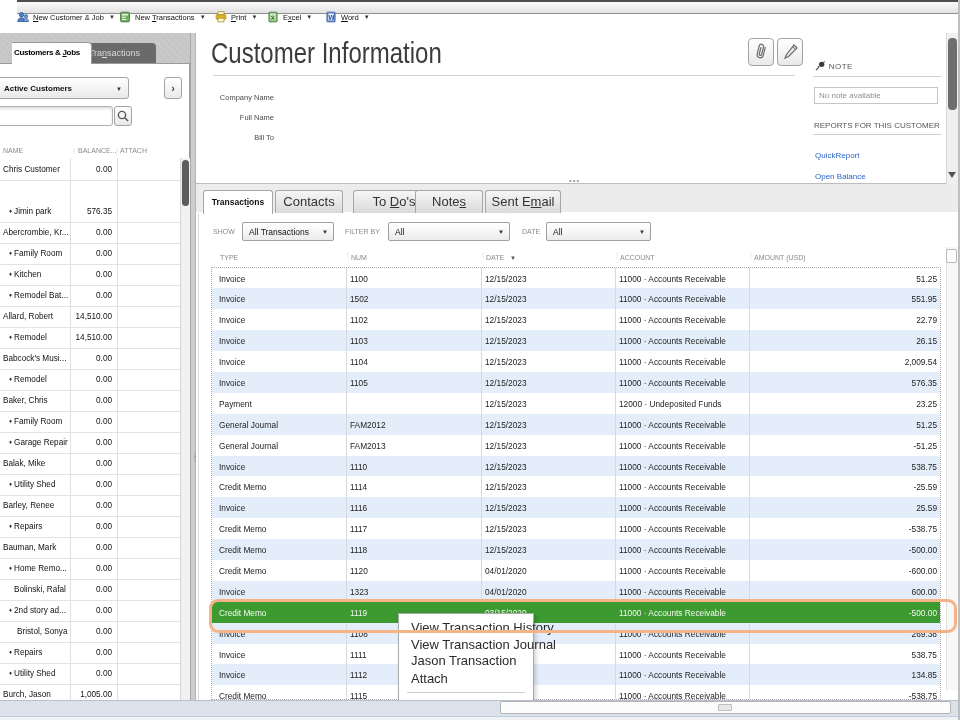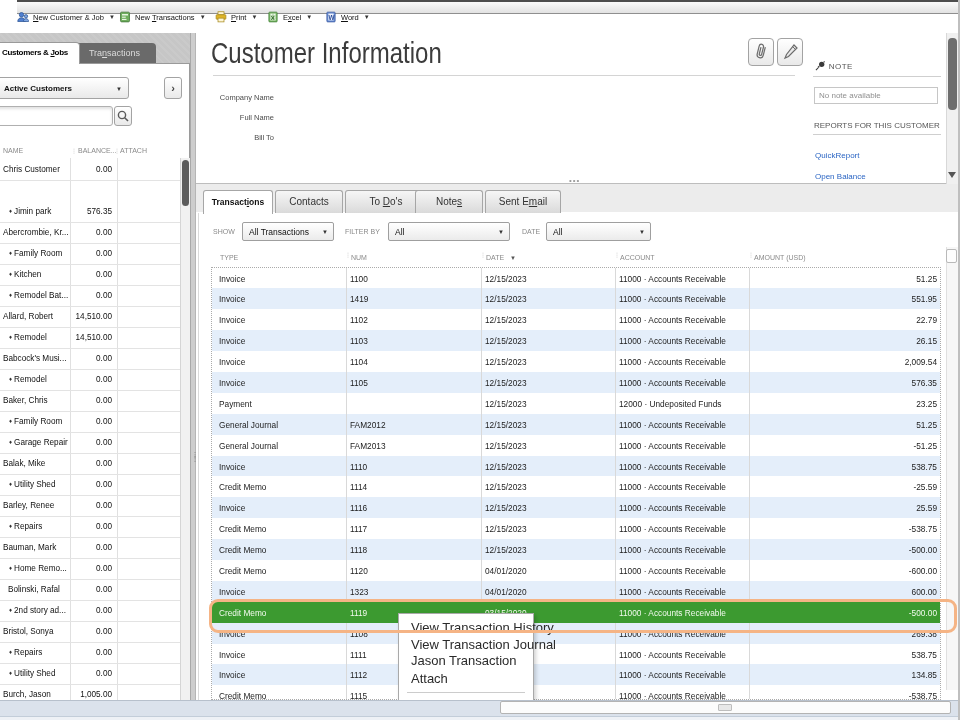--- a/index.html
+++ b/index.html
@@ -3,21 +3,21 @@
 *{margin:0;padding:0;box-sizing:border-box}
 html,body{width:960px;height:720px;overflow:hidden;font-family:"Liberation Sans",sans-serif;background:#fff}
 #root{position:relative;width:960px;height:720px;overflow:hidden}
 .abs{position:absolute}
 #toolbar{left:17px;top:0;width:960px;height:14px;background:linear-gradient(#fbfbfb,#e2e2e2);border-bottom:1px solid #8f8f8f;border-top:2px solid #4e4e4e}
 #toolbar .tb{position:absolute;top:6px;height:18px;display:flex;align-items:center;font-size:7.5px;color:#111}
 #toolbar .arr{font-size:6px;color:#333;margin-left:5px}
 #toolbar svg{margin-right:4px;flex:0 0 auto}
 #leftbg{left:0;top:33px;width:196px;height:667px;background:#c6c6c6;background-image:repeating-linear-gradient(45deg,rgba(255,255,255,.07) 0 2px,rgba(0,0,0,0) 2px 5px)}
 #ltab2{left:73px;top:43px;width:83px;height:21px;background:#6a6a6a;border-radius:4px 4px 0 0;color:#dcdcdc;font-size:9px;text-align:center;line-height:21px}
-#ltab1{left:0;top:42px;width:80px;height:22px;background:#fff;border:1px solid #9a9a9a;border-bottom:none;border-left:none;border-radius:0 4px 0 0;z-index:3}
+#ltab1{left:12px;top:42px;width:80px;height:22px;background:#fff;border:1px solid #9a9a9a;border-bottom:none;border-left:none;border-radius:0 4px 0 0;z-index:3}
 #ltab1 span{position:absolute;left:2px;top:5px;font-size:8px;font-weight:bold;color:#000;white-space:nowrap;letter-spacing:-.3px}
 #lpanel{left:0;top:63px;width:190px;height:637px;background:#fff;border-top:1px solid #9a9a9a;border-right:1px solid #9a9a9a}
 .btnface{background:linear-gradient(#ffffff,#e9e9e9);border:1px solid #a3a3a3;border-radius:3px}
 #ddActive{left:-4px;top:77px;width:133px;height:22px}
 #ddActive b{position:absolute;left:7px;top:6px;font-size:8px;color:#111}
 #ddActive .arr{position:absolute;right:6px;top:8px;font-size:6px;color:#333}
 #btnChev{left:164px;top:77px;width:18px;height:22px;color:#444;font-size:11px;font-weight:bold;text-align:center;line-height:20px}
 #search{left:-4px;top:106px;width:117px;height:20px;background:#fff;border:1px solid #b0b0b0;border-radius:3px;box-shadow:inset 0 2px 3px rgba(0,0,0,.12)}
 #btnMag{left:114px;top:106px;width:18px;height:20px}
 #lhead{left:0;top:143px;width:190px;height:15px;font-size:7px;color:#8a8a8a}
@@ -46,21 +46,21 @@
 #repHd{left:814px;top:121px;font-size:8px;color:#565656}
 #repRule{left:813px;top:134px;width:128px;height:1px;background:#cfcfcf}
 a.lk{color:#2c66c4;font-size:8px;text-decoration:none}
 #vscroll1{left:946px;top:33px;width:12px;height:151px;background:#f0f0f0;border-left:1px solid #d8d8d8}
 #vthumb1{left:947.5px;top:38px;width:9px;height:72px;background:#6e6e6e;border-radius:4px}
 .sarrow{position:absolute;width:0;height:0;border-left:4px solid transparent;border-right:4px solid transparent}
 #dots3{left:569px;top:179px;width:20px;height:4px;color:#9a9a9a;font-size:8px;line-height:3px;letter-spacing:1px}
 #rbotbg{left:196px;top:184px;width:764px;height:516px;background:#ececec}
 #rbot{left:196px;top:212px;width:764px;height:488px;background:#fff}
 #vline198{left:198px;top:213px;width:1px;height:487px;background:#dadada}
-.t2{position:absolute;top:190px;height:23px;background:linear-gradient(#f6f6f6,#dadada);border:1px solid #a6a6a6;border-bottom:none;border-radius:3px 3px 0 0;font-size:10px;color:#333;text-align:center;line-height:22px}
+.t2{position:absolute;top:190px;height:23px;background:linear-gradient(#f6f6f6,#dadada);border:1px solid #a6a6a6;border-bottom:none;border-radius:3px 3px 0 0;font-size:13px;color:#333;text-align:center;line-height:22px}
 #t2a{left:203px;width:70px;background:#fff;font-weight:bold;color:#111;height:24px;z-index:2;font-size:8.5px}
 .flabel{position:absolute;font-size:7px;color:#8a8a8a}
 .dd{position:absolute;top:222px;height:19px;background:linear-gradient(#ffffff,#ebebeb);border:1px solid #9f9f9f;border-radius:2px;font-size:8.5px;font-weight:bold;color:#111}
 .dd b{position:absolute;left:6px;top:4px;font-weight:normal}
 .dd .arr{position:absolute;right:5px;top:6px;font-size:6px;color:#333}
 #ttable{left:211px;top:247px;width:730px;height:453px;border:1px dotted #ababab;background:#fff;overflow:hidden}
 #thead{position:absolute;left:211px;top:247px;width:730px;height:20.5px;border-bottom:1px dotted #ababab;font-size:7px;color:#8a8a8a;background:#fff;z-index:2}
 #thead span{position:absolute;top:7px}
 .vdots{position:absolute;top:4px;width:3px;color:#b5b5b5;font-size:6px;line-height:2.6px}
 .trow{position:absolute;left:0;width:730px;height:20.89px;font-size:8.3px;color:#1c1c1c;background:#fff}
@@ -229,29 +229,29 @@
       </div>
 <div class="crow" style="top:380px">
         <span class="cn" style="padding-left:3px">Bauman, Mark</span>
         <span class="cb">0.00</span>
       </div>
 <div class="crow" style="top:401px">
         <span class="cn" style="padding-left:9px"><span class="dia">♦</span>Home Remo...</span>
         <span class="cb">0.00</span>
       </div>
 <div class="crow" style="top:422px">
-        <span class="cn" style="padding-left:8px">Bolinski, Rafal</span>
+        <span class="cn" style="padding-left:14px">Bolinski, Rafal</span>
         <span class="cb">0.00</span>
       </div>
 <div class="crow" style="top:443px">
         <span class="cn" style="padding-left:9px"><span class="dia">♦</span>2nd story ad...</span>
         <span class="cb">0.00</span>
       </div>
 <div class="crow" style="top:464px">
-        <span class="cn" style="padding-left:3px">Bristol, Sonya</span>
+        <span class="cn" style="padding-left:17px">Bristol, Sonya</span>
         <span class="cb">0.00</span>
       </div>
 <div class="crow" style="top:485px">
         <span class="cn" style="padding-left:9px"><span class="dia">♦</span>Repairs</span>
         <span class="cb">0.00</span>
       </div>
 <div class="crow" style="top:506px">
         <span class="cn" style="padding-left:9px"><span class="dia">♦</span>Utility Shed</span>
         <span class="cb">0.00</span>
       </div>
@@ -292,21 +292,21 @@
   <a class="abs lk" style="left:815px;top:151px">QuickReport</a>
   <a class="abs lk" style="left:815px;top:172px">Open Balance</a>
   <div class="abs" id="vscroll1"></div>
   <div class="abs" id="vthumb1"></div>
   <div class="sarrow" style="left:948px;top:172px;border-top:6px solid #555"></div>
   <div class="abs" id="dots3">•••</div>
   <div class="abs" id="rbotbg"></div>
   <div class="abs" id="rbot"></div>
   <div class="abs" id="vline198"></div>
   <div class="abs t2" style="left:275px;width:68px">Contacts</div>
-  <div class="abs t2" style="left:345px;width:82px">To <u>D</u>o's</div>
+  <div class="abs t2" style="left:353px;width:82px">To <u>D</u>o's</div>
   <div class="abs t2" style="left:415px;width:68px">Note<u>s</u></div>
   <div class="abs t2" style="left:485px;width:76px">Sent E<u>m</u>ail</div>
   <div class="abs t2" id="t2a">Transact<u>i</u>ons</div>
   <div class="flabel" style="left:213px;top:228px">SHOW</div>
   <div class="dd" style="left:242px;width:92px">
       <b>All Transactions</b>
       <span class="arr">▼</span>
     </div>
   <div class="flabel" style="left:345px;top:228px">FILTER BY</div>
   <div class="dd" style="left:388px;width:122px">
@@ -321,21 +321,21 @@
   <div class="abs" id="ttable">
 <div class="trow" style="top:19.50px">
         <span class="c0">Invoice</span>
         <span class="c1">1100</span>
         <span class="c2">12/15/2023</span>
         <span class="c3">11000 · Accounts Receivable</span>
         <span class="c4">51.25</span>
       </div>
 <div class="trow alt" style="top:40.39px">
         <span class="c0">Invoice</span>
-        <span class="c1">1419</span>
+        <span class="c1">1502</span>
         <span class="c2">12/15/2023</span>
         <span class="c3">11000 · Accounts Receivable</span>
         <span class="c4">551.95</span>
       </div>
 <div class="trow" style="top:61.28px">
         <span class="c0">Invoice</span>
         <span class="c1">1102</span>
         <span class="c2">12/15/2023</span>
         <span class="c3">11000 · Accounts Receivable</span>
         <span class="c4">22.79</span>

